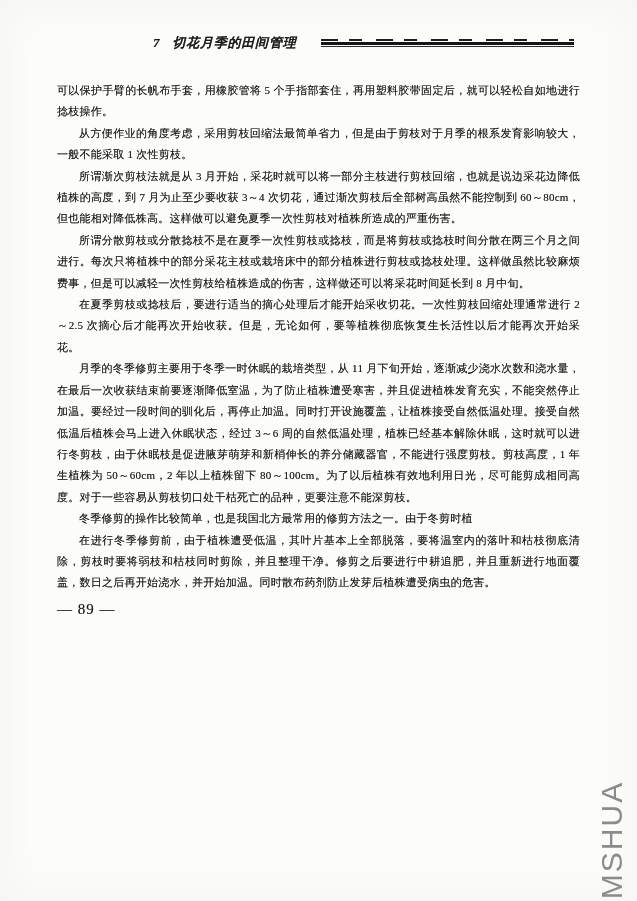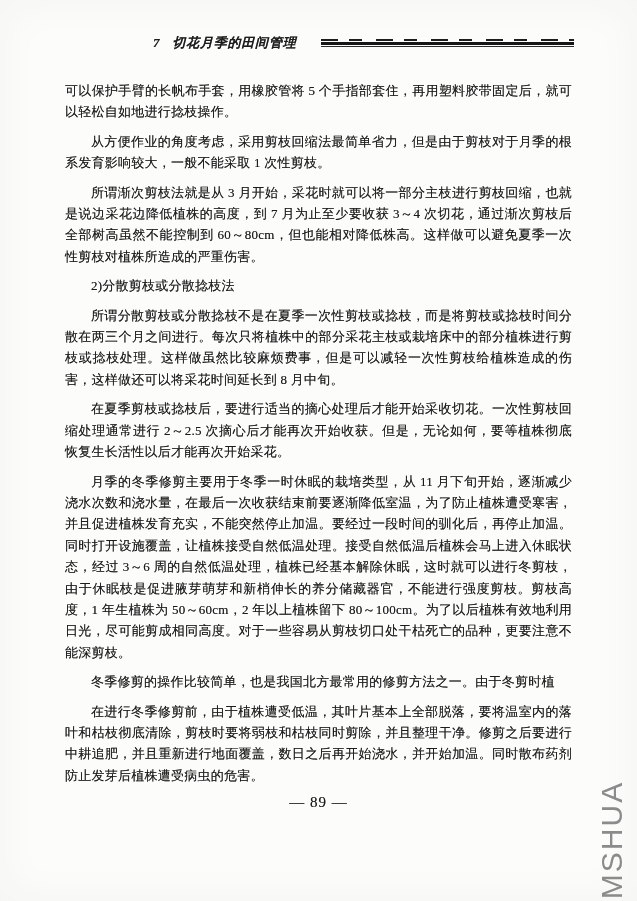--- a/index.html
+++ b/index.html
@@ -29,39 +29,38 @@
   }
   .rh-num { margin-right: 12px; }
   .rule-wrap { flex: 1; margin-left: 24px; margin-right: 6px; }
   .rule-dashes { height: 2px;
     background: repeating-linear-gradient(90deg,#1d1d1d 0 17px,transparent 17px 28px,#1d1d1d 28px 41px,transparent 41px 55px);
   }
   .rule-thick { height: 3px; background: #161616; margin-top: 1px; }
   .rule-thin  { height: 1px; background: #2a2a2a; margin-top: 1px; }
   
   .para {
-    margin: 8px;
-    font-size: 13px;
+    margin: 0;
+    font-size: 11px;
     line-height: 21.4px;
     text-align: justify;
     text-indent: 2em;
     letter-spacing: 0.25px;
     text-shadow: 0 0 0.5px rgba(25,25,25,0.6);
   }
   .para.no-indent { text-indent: 0; }
   .section-heading {
     margin: 16px 0 15px 0;
     font-size: 23px; font-weight: bold;
     letter-spacing: 1px;
     text-shadow: 0 0 0.6px rgba(15,15,15,0.7);
   }
   .sh-num { margin-right: 20px; }
   .page-number {
     margin-top: 7px;
-    text-align: center;
     font-size: 15px; letter-spacing: 1px;
     text-shadow: 0 0 0.5px rgba(25,25,25,0.6);
   }
   .watermark {
     position: absolute; top: 840px; left: 612px;
     transform: translate(-50%,-50%) rotate(-90deg);
     font-family: "Liberation Sans", "DejaVu Sans", sans-serif;
     font-size: 30px; font-weight: 400;
     color: #8b8b8b; letter-spacing: 2px; white-space: nowrap;
   }
@@ -77,21 +76,20 @@
     <span class="rule-wrap">
       <span class="rule-dashes" style="display:block"></span>
       <span class="rule-thick" style="display:block"></span>
       <span class="rule-thin" style="display:block"></span>
     </span>
   </div>
 
   <p class="para no-indent">可以保护手臂的长帆布手套，用橡胶管将 5 个手指部套住，再用塑料胶带固定后，就可以轻松自如地进行捻枝操作。</p>
   <p class="para">从方便作业的角度考虑，采用剪枝回缩法最简单省力，但是由于剪枝对于月季的根系发育影响较大，一般不能采取 1 次性剪枝。</p>
   <p class="para">所谓渐次剪枝法就是从 3 月开始，采花时就可以将一部分主枝进行剪枝回缩，也就是说边采花边降低植株的高度，到 7 月为止至少要收获 3～4 次切花，通过渐次剪枝后全部树高虽然不能控制到 60～80cm，但也能相对降低株高。这样做可以避免夏季一次性剪枝对植株所造成的严重伤害。</p>
-  <p class="para">2)分散剪枝或分散捻枝法</p>
   <p class="para">所谓分散剪枝或分散捻枝不是在夏季一次性剪枝或捻枝，而是将剪枝或捻枝时间分散在两三个月之间进行。每次只将植株中的部分采花主枝或栽培床中的部分植株进行剪枝或捻枝处理。这样做虽然比较麻烦费事，但是可以减轻一次性剪枝给植株造成的伤害，这样做还可以将采花时间延长到 8 月中旬。</p>
   <p class="para">在夏季剪枝或捻枝后，要进行适当的摘心处理后才能开始采收切花。一次性剪枝回缩处理通常进行 2～2.5 次摘心后才能再次开始收获。但是，无论如何，要等植株彻底恢复生长活性以后才能再次开始采花。</p>
 
 
   <p class="para">月季的冬季修剪主要用于冬季一时休眠的栽培类型，从 11 月下旬开始，逐渐减少浇水次数和浇水量，在最后一次收获结束前要逐渐降低室温，为了防止植株遭受寒害，并且促进植株发育充实，不能突然停止加温。要经过一段时间的驯化后，再停止加温。同时打开设施覆盖，让植株接受自然低温处理。接受自然低温后植株会马上进入休眠状态，经过 3～6 周的自然低温处理，植株已经基本解除休眠，这时就可以进行冬剪枝，由于休眠枝是促进腋芽萌芽和新梢伸长的养分储藏器官，不能进行强度剪枝。剪枝高度，1 年生植株为 50～60cm，2 年以上植株留下 80～100cm。为了以后植株有效地利用日光，尽可能剪成相同高度。对于一些容易从剪枝切口处干枯死亡的品种，更要注意不能深剪枝。</p>
   <p class="para">冬季修剪的操作比较简单，也是我国北方最常用的修剪方法之一。由于冬剪时植</p>
   <p class="para">在进行冬季修剪前，由于植株遭受低温，其叶片基本上全部脱落，要将温室内的落叶和枯枝彻底清除，剪枝时要将弱枝和枯枝同时剪除，并且整理干净。修剪之后要进行中耕追肥，并且重新进行地面覆盖，数日之后再开始浇水，并开始加温。同时散布药剂防止发芽后植株遭受病虫的危害。</p>
 
   <div class="page-number">— 89 —</div>
 </div>

